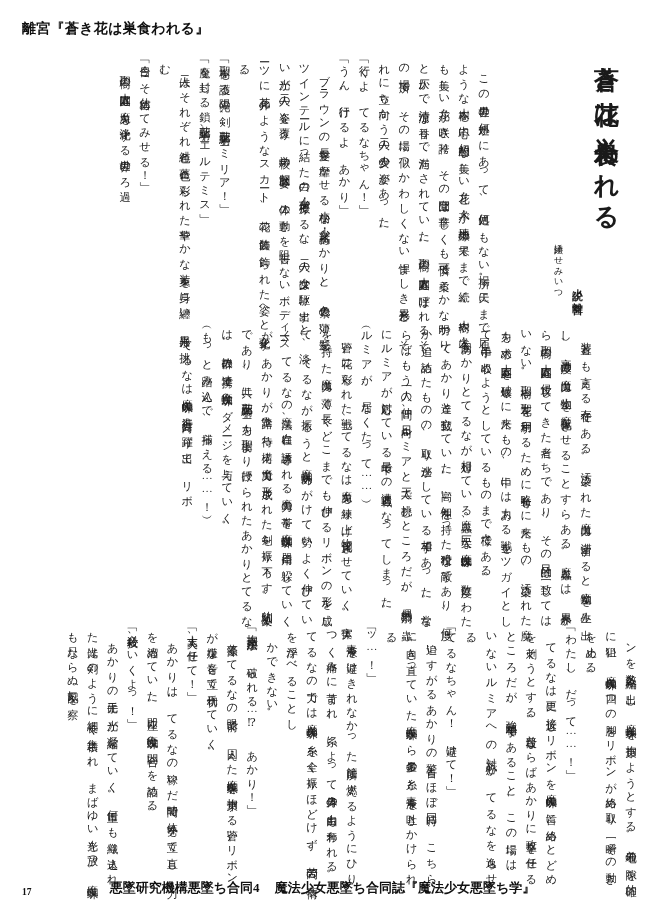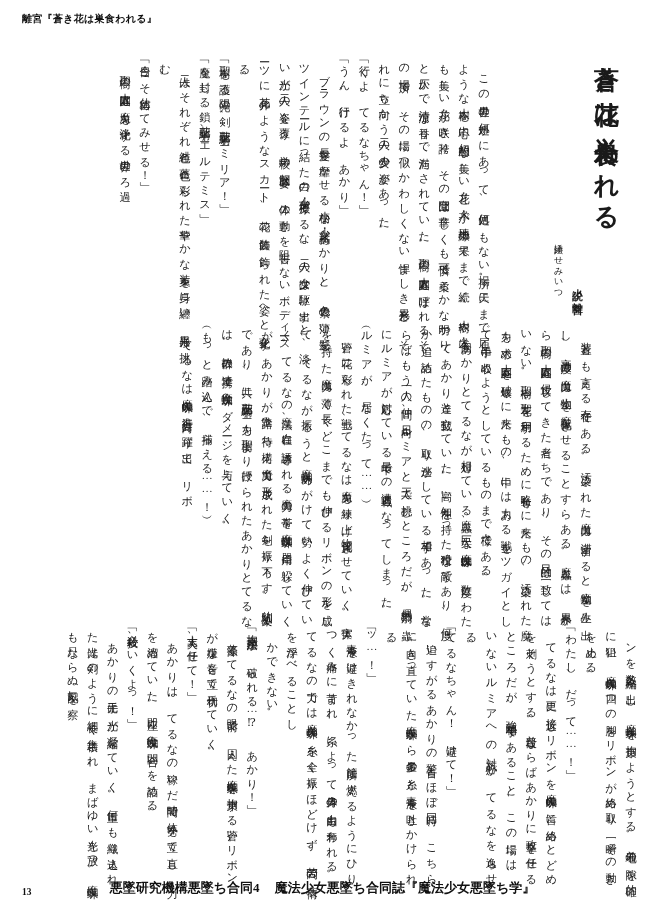--- a/index.html
+++ b/index.html
@@ -16,23 +16,23 @@
     position: relative;
     width: 645px;
     height: 911px;
     background: #ffffff;
     overflow: hidden;
   }
 
   
   .running-header {
     position: absolute;
-    top: 12px;
+    top: 20px;
     left: 22px;
-    font-size: 10px;
+    font-size: 14px;
     font-weight: bold;
     letter-spacing: 0.3px;
     white-space: nowrap;
     color: #111;
   }
 
   
   .title-block {
     position: absolute;
     top: 46px;
@@ -184,20 +184,20 @@
       <p>毒液を避けきれなかった箇所は燃えるようにひりつく痛みに苛まれ、糸によって身体の自由も奪われる。てるなの力では魔蜘蛛の糸を全く振りほどけず、苦悶の表情を浮かべることし</p>
       <p>かできない。</p>
       <p class="noindent">「拘束魔法が、破られる…⁉　あかり！」</p>
       <p>藻掻くてるなの眼前で、囚えた魔蜘蛛を拘束する蒼いリボンが嫌な音を立て千切れていく。</p>
       <p class="noindent">「大丈夫、任せて！」</p>
       <p>あかりは、てるなの稼いだ時間で体勢を立て直し、力を溜めていた。即座に魔蜘蛛へ間合いを詰める。</p>
       <p class="noindent">「必殺技、いくよっ！」</p>
       <p>あかりの手元に光が凝縮していく。何重にも織り込まれた光は剣のように細長く集積され、まばゆい光を放つ。魔蜘蛛も只ならぬ気配を察</p>
     </div>
 
-  <div class="page-number">13</div>
+  <div class="page-number">17</div>
 
   <div class="footer-info">
     <span>悪墜研究機構悪墜ち合同4</span>
     <span>魔法少女悪墜ち合同誌『魔法少女悪墜ち学』</span>
   </div>
 
 </div>
 
 </body></html>

